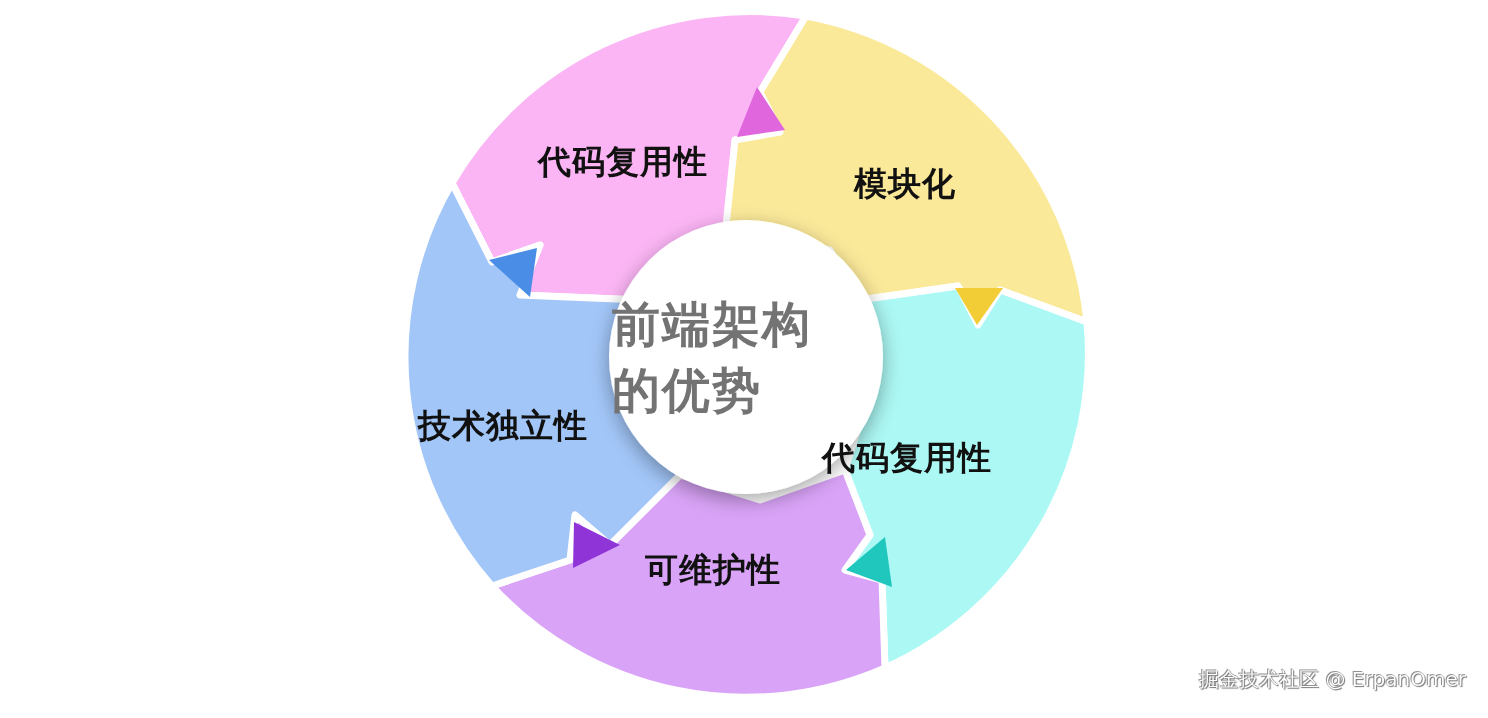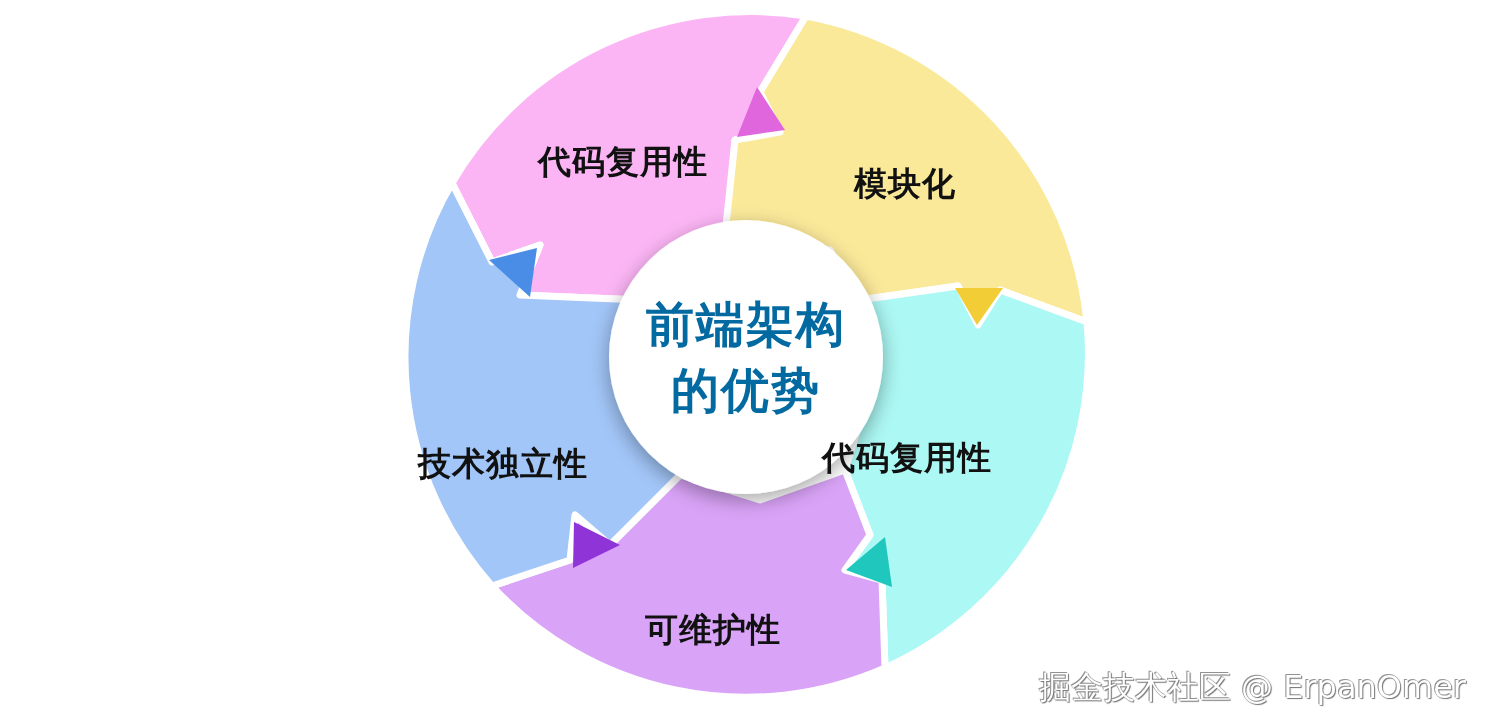--- a/index.html
+++ b/index.html
@@ -7,25 +7,25 @@
       width: 1488px; height: 718px; background: #ffffff; position: relative; overflow: hidden;
       font-family: "DejaVu Sans", "Liberation Sans", sans-serif;
     }
     #diagram { position: absolute; left: 0; top: 0; }
     .seg-label {
       position: absolute; font-size: 33px; font-weight: bold; color: #111111;
       white-space: nowrap; letter-spacing: 1px;
     }
     .center-title {
       position: absolute; left: 612px; top: 222px; width: 268px; height: 270px;
-      display: flex; flex-direction: column; align-items: center; justify-content: center;
-      font-size: 48px; font-weight: bold; color: #0369a1; line-height: 66px; letter-spacing: 2px;
+      display: flex; flex-direction: column; justify-content: center;
+      font-size: 48px; font-weight: bold; color: #737373; line-height: 66px; letter-spacing: 2px;
     }
     .watermark {
-      position: absolute; right: 22px; top: 666px; font-size: 32px; color: #ffffff;
+      position: absolute; right: 22px; top: 666px; font-size: 20px; color: #ffffff;
       text-shadow: 0 0 1px #555, 1px 1px 1px #777, -1px -1px 0 #999;
       white-space: nowrap;
     }
   </style>
 </head>
 <body>
 
 <svg id="diagram" width="1488" height="718" viewBox="0 0 1488 718">
   <defs>
     <filter id="shadow" x="-20%" y="-20%" width="140%" height="140%">
@@ -59,21 +59,21 @@
   <polygon points="885,537 892,587 846,570" fill="#1fc7bc"></polygon>
   <polygon points="574,522 620,545 573,568" fill="#8f35d8"></polygon>
   <polygon points="489,260 537,248 530,297" fill="#4a8de6"></polygon>
 
   <circle cx="746" cy="357" r="137" fill="#ffffff" filter="url(#shadow)"></circle>
 </svg>
 
 <div class="seg-label" style="left:538px; top:140px;">代码复用性</div>
 <div class="seg-label" style="left:838px; top:162px;margin-left:16px;">模块化</div>
 <div class="seg-label" style="left:822px; top:436px;">代码复用性</div>
-<div class="seg-label" style="left:645px; top:608px;text-align:center;">可维护性</div>
-<div class="seg-label" style="left:418px; top:404px;margin-top:38px;">技术独立性</div>
+<div class="seg-label" style="left:645px; top:548px;text-align:center;">可维护性</div>
+<div class="seg-label" style="left:418px; top:404px;">技术独立性</div>
 
 <div class="center-title">
   <div>前端架构</div>
   <div>的优势</div>
 </div>
 
 <div class="watermark">掘金技术社区 @ ErpanOmer</div>
 
 </body></html>

